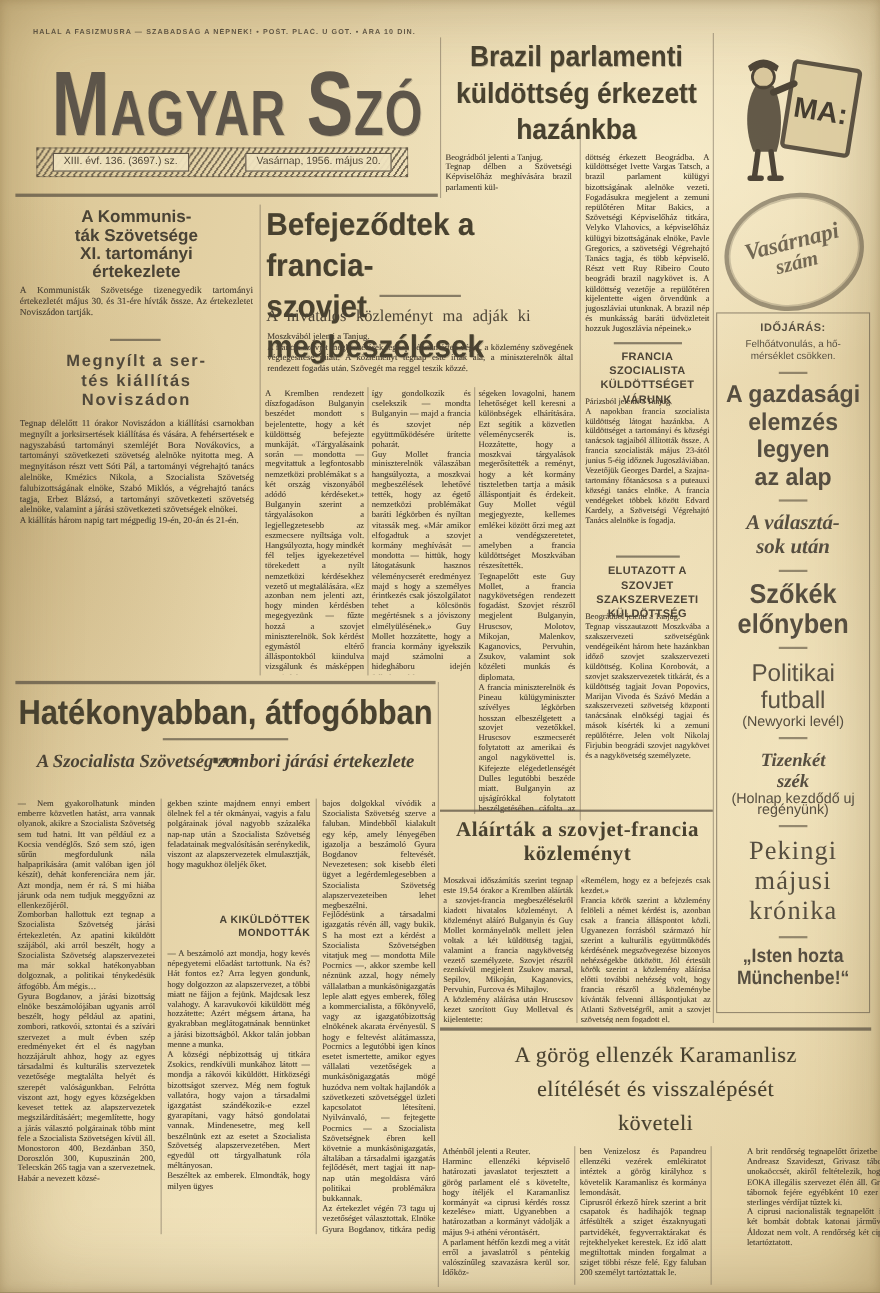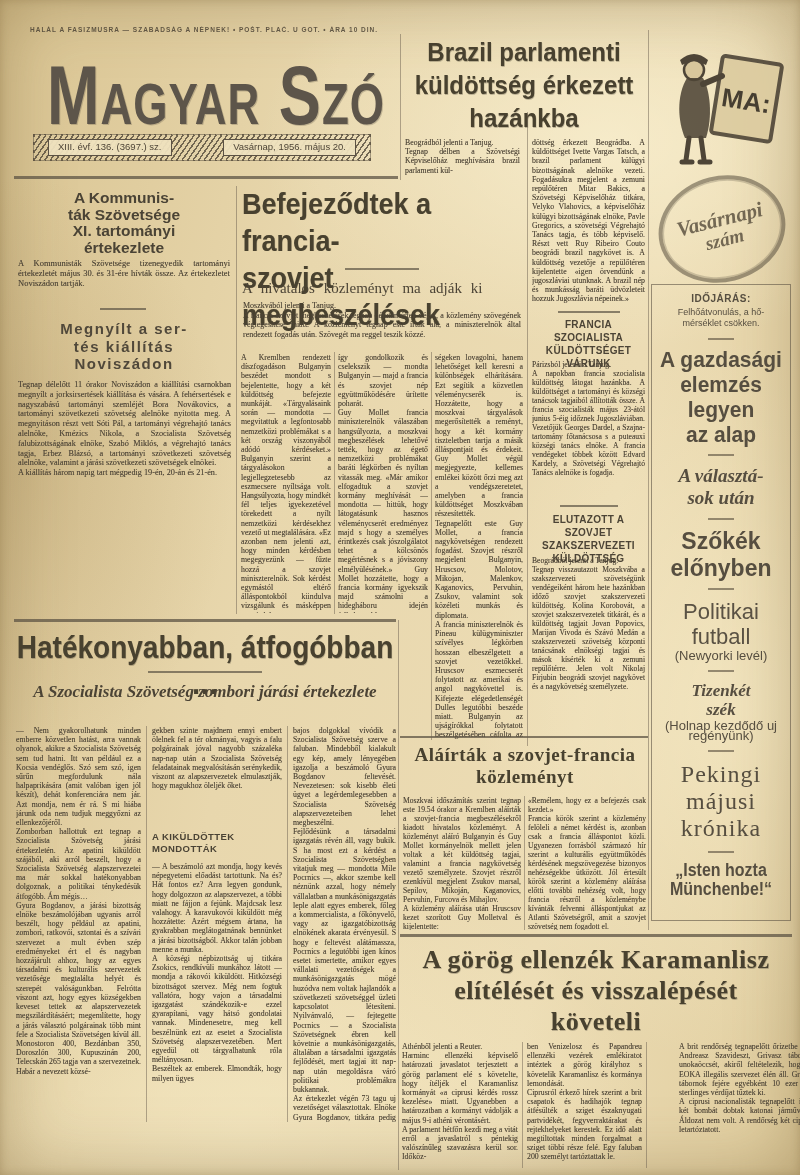--- a/index.html
+++ b/index.html
@@ -79,27 +79,27 @@
     font-size:10px;line-height:13px;letter-spacing:.3px;color:#4c4436;white-space:pre-line}
 
   .zombor-headline{position:absolute;left:14px;top:630px;width:382px;text-align:center;
     font-family:"Liberation Sans",sans-serif;font-weight:bold;font-size:28px;
     color:#48412f;transform:scaleY(1.12);transform-origin:top;text-shadow:.5px .5px 0 rgba(70,62,50,.3)}
   .zombor-subhead{position:absolute;left:14px;top:682px;width:382px;text-align:center;
     font-weight:bold;font-style:italic;font-size:17px;color:#4b4335}
   .zombor-byline{position:absolute;left:14px;top:707px;width:382px;text-align:center;
     font-weight:bold;font-style:italic;font-size:9.5px;color:#4e4638}
   .delegates-subhead{font-family:"Liberation Sans",sans-serif;font-weight:bold;font-size:9.5px;
-    line-height:12px;text-align:left;margin:7px 0;letter-spacing:.4px;color:#4a4335}
+    line-height:12px;text-align:right;margin:7px 0;letter-spacing:.4px;color:#4a4335}
 
   .alairtak-headline{position:absolute;left:402px;top:744px;width:246px;text-align:center;
     font-weight:bold;font-size:19px;line-height:22px;color:#48412f;white-space:pre-line;
     letter-spacing:.5px}
   .gorog-headline{position:absolute;left:400px;top:944px;width:392px;text-align:center;
-    font-weight:bold;font-size:26px;line-height:31px;color:#48412f;white-space:pre-line;
+    font-weight:normal;font-size:20px;line-height:31px;color:#48412f;white-space:pre-line;
     letter-spacing:.5px;text-shadow:.5px .5px 0 rgba(70,62,50,.3)}
 </style>
 </head>
 <body>
 
 <div class="page">
 
   <div class="slogan">HALÁL A FASIZMUSRA — SZABADSÁG A NÉPNEK! • POŠT. PLAĆ. U GOT. • ÁRA 10 DIN.</div>
 
   <div class="logo">Magyar Szó</div>

